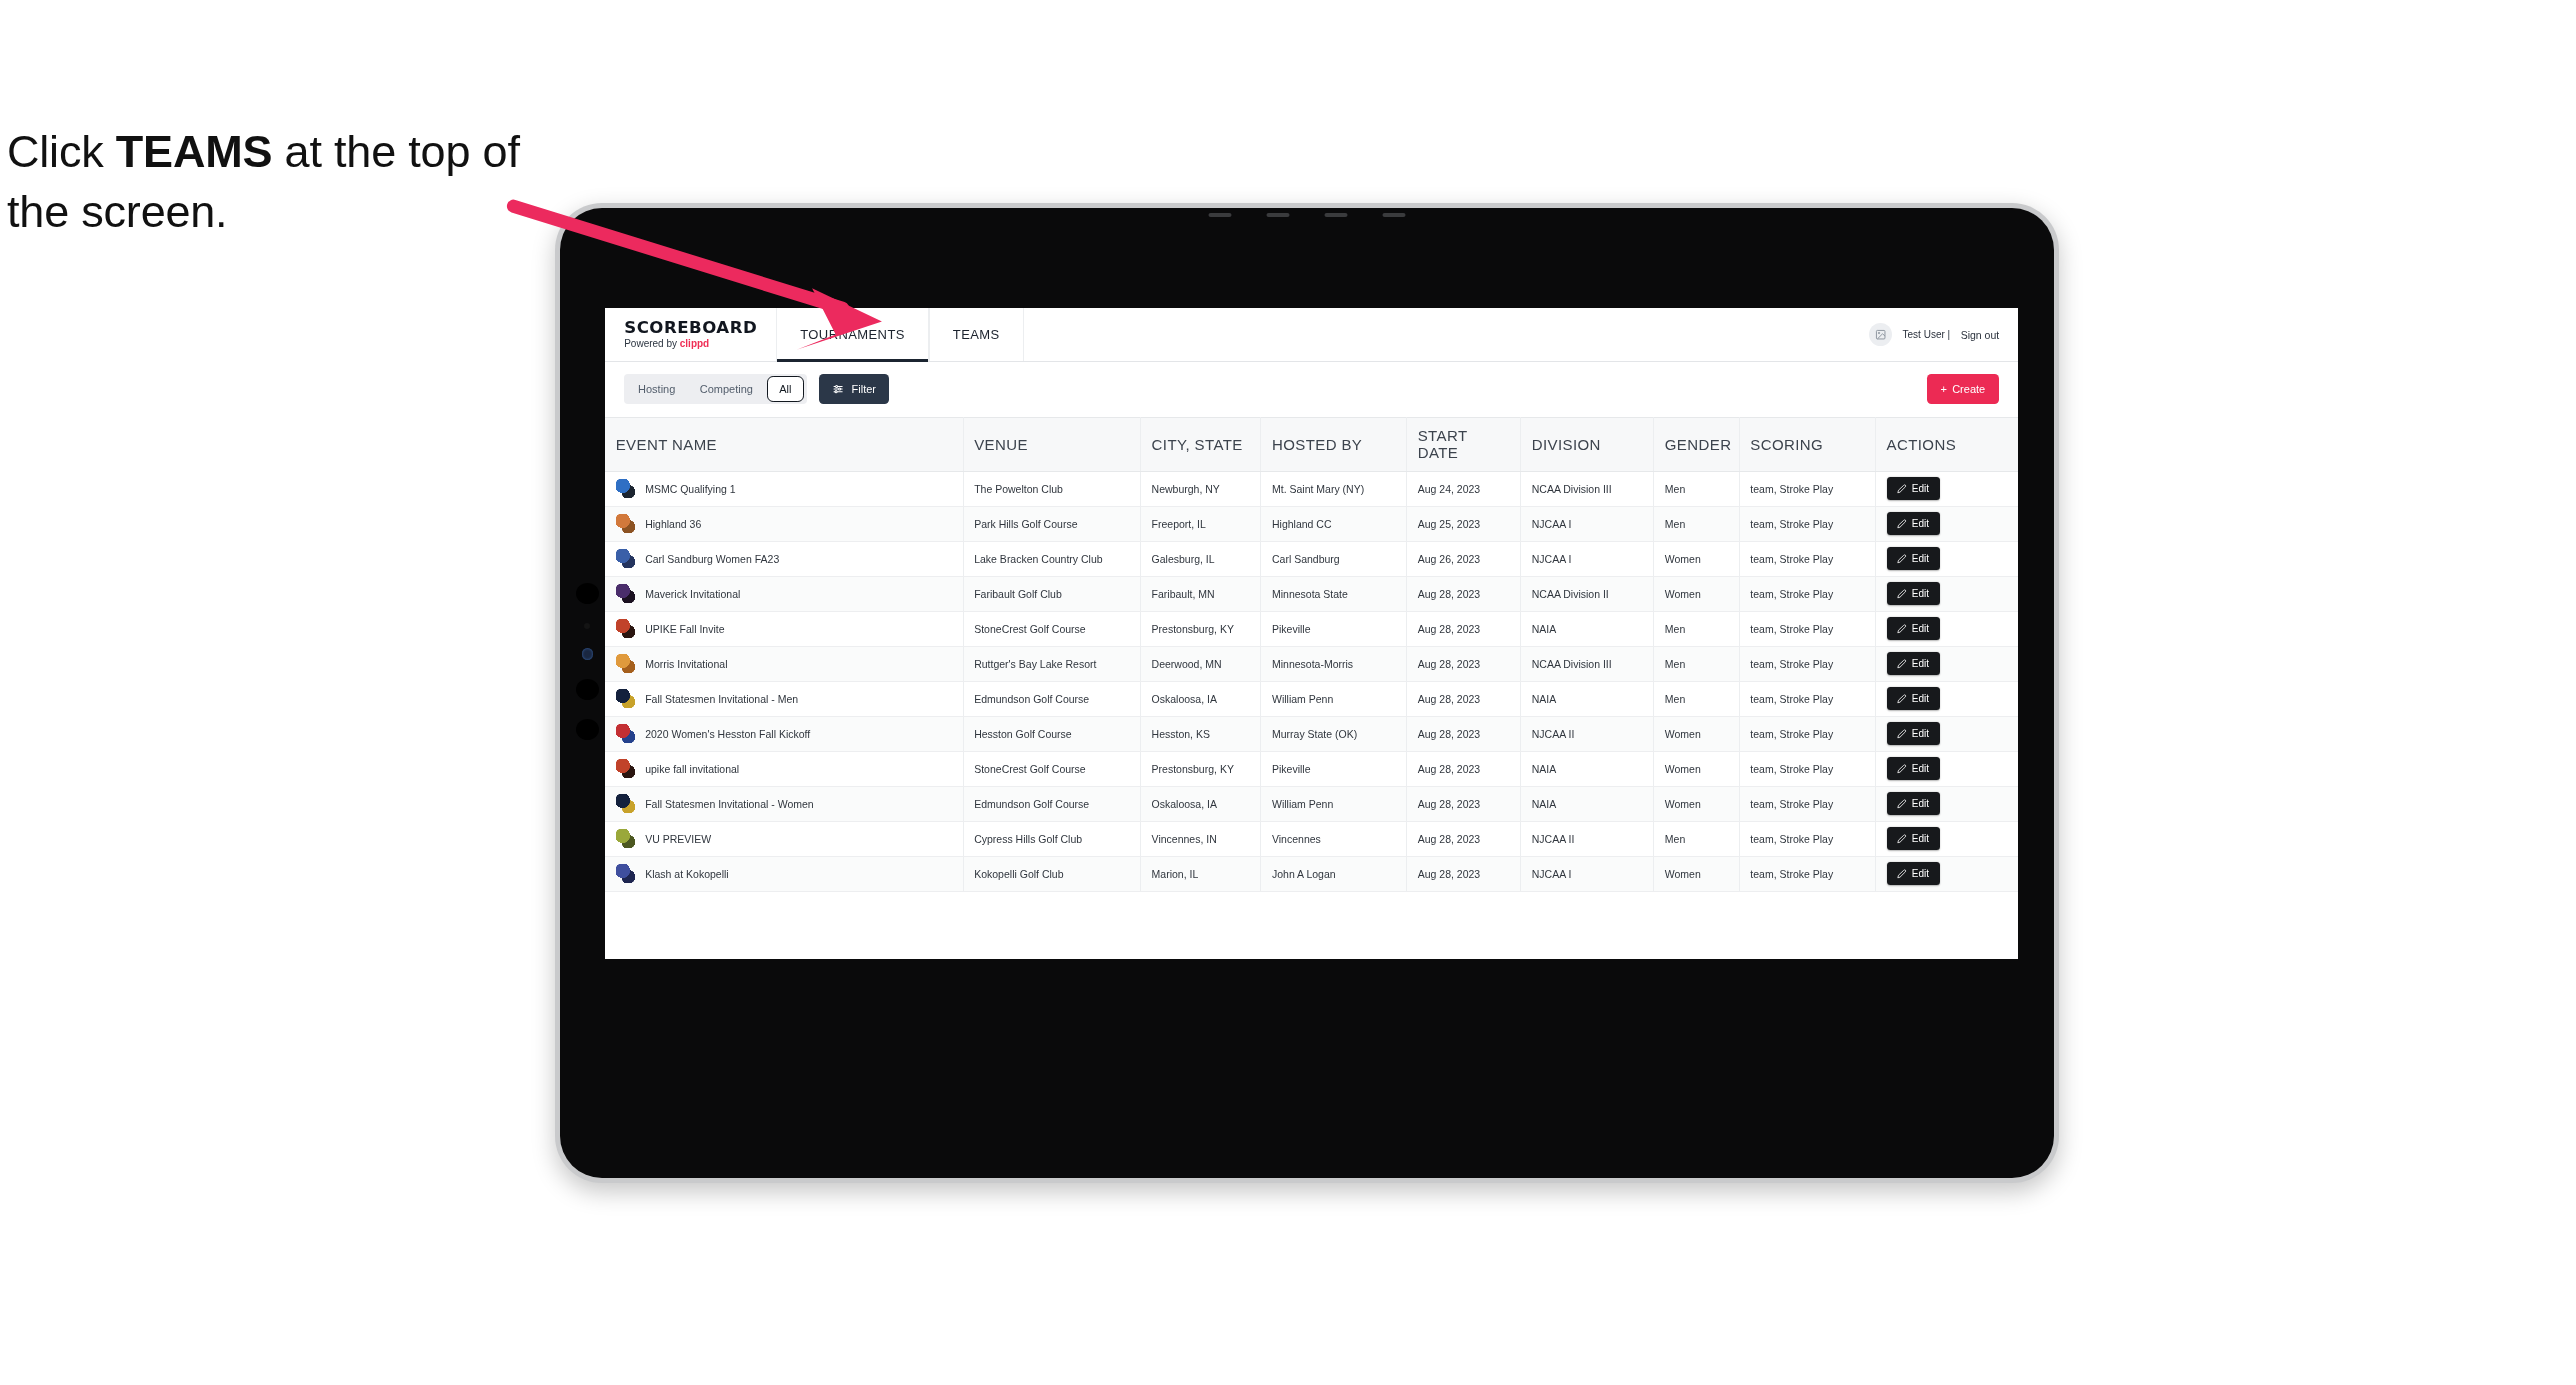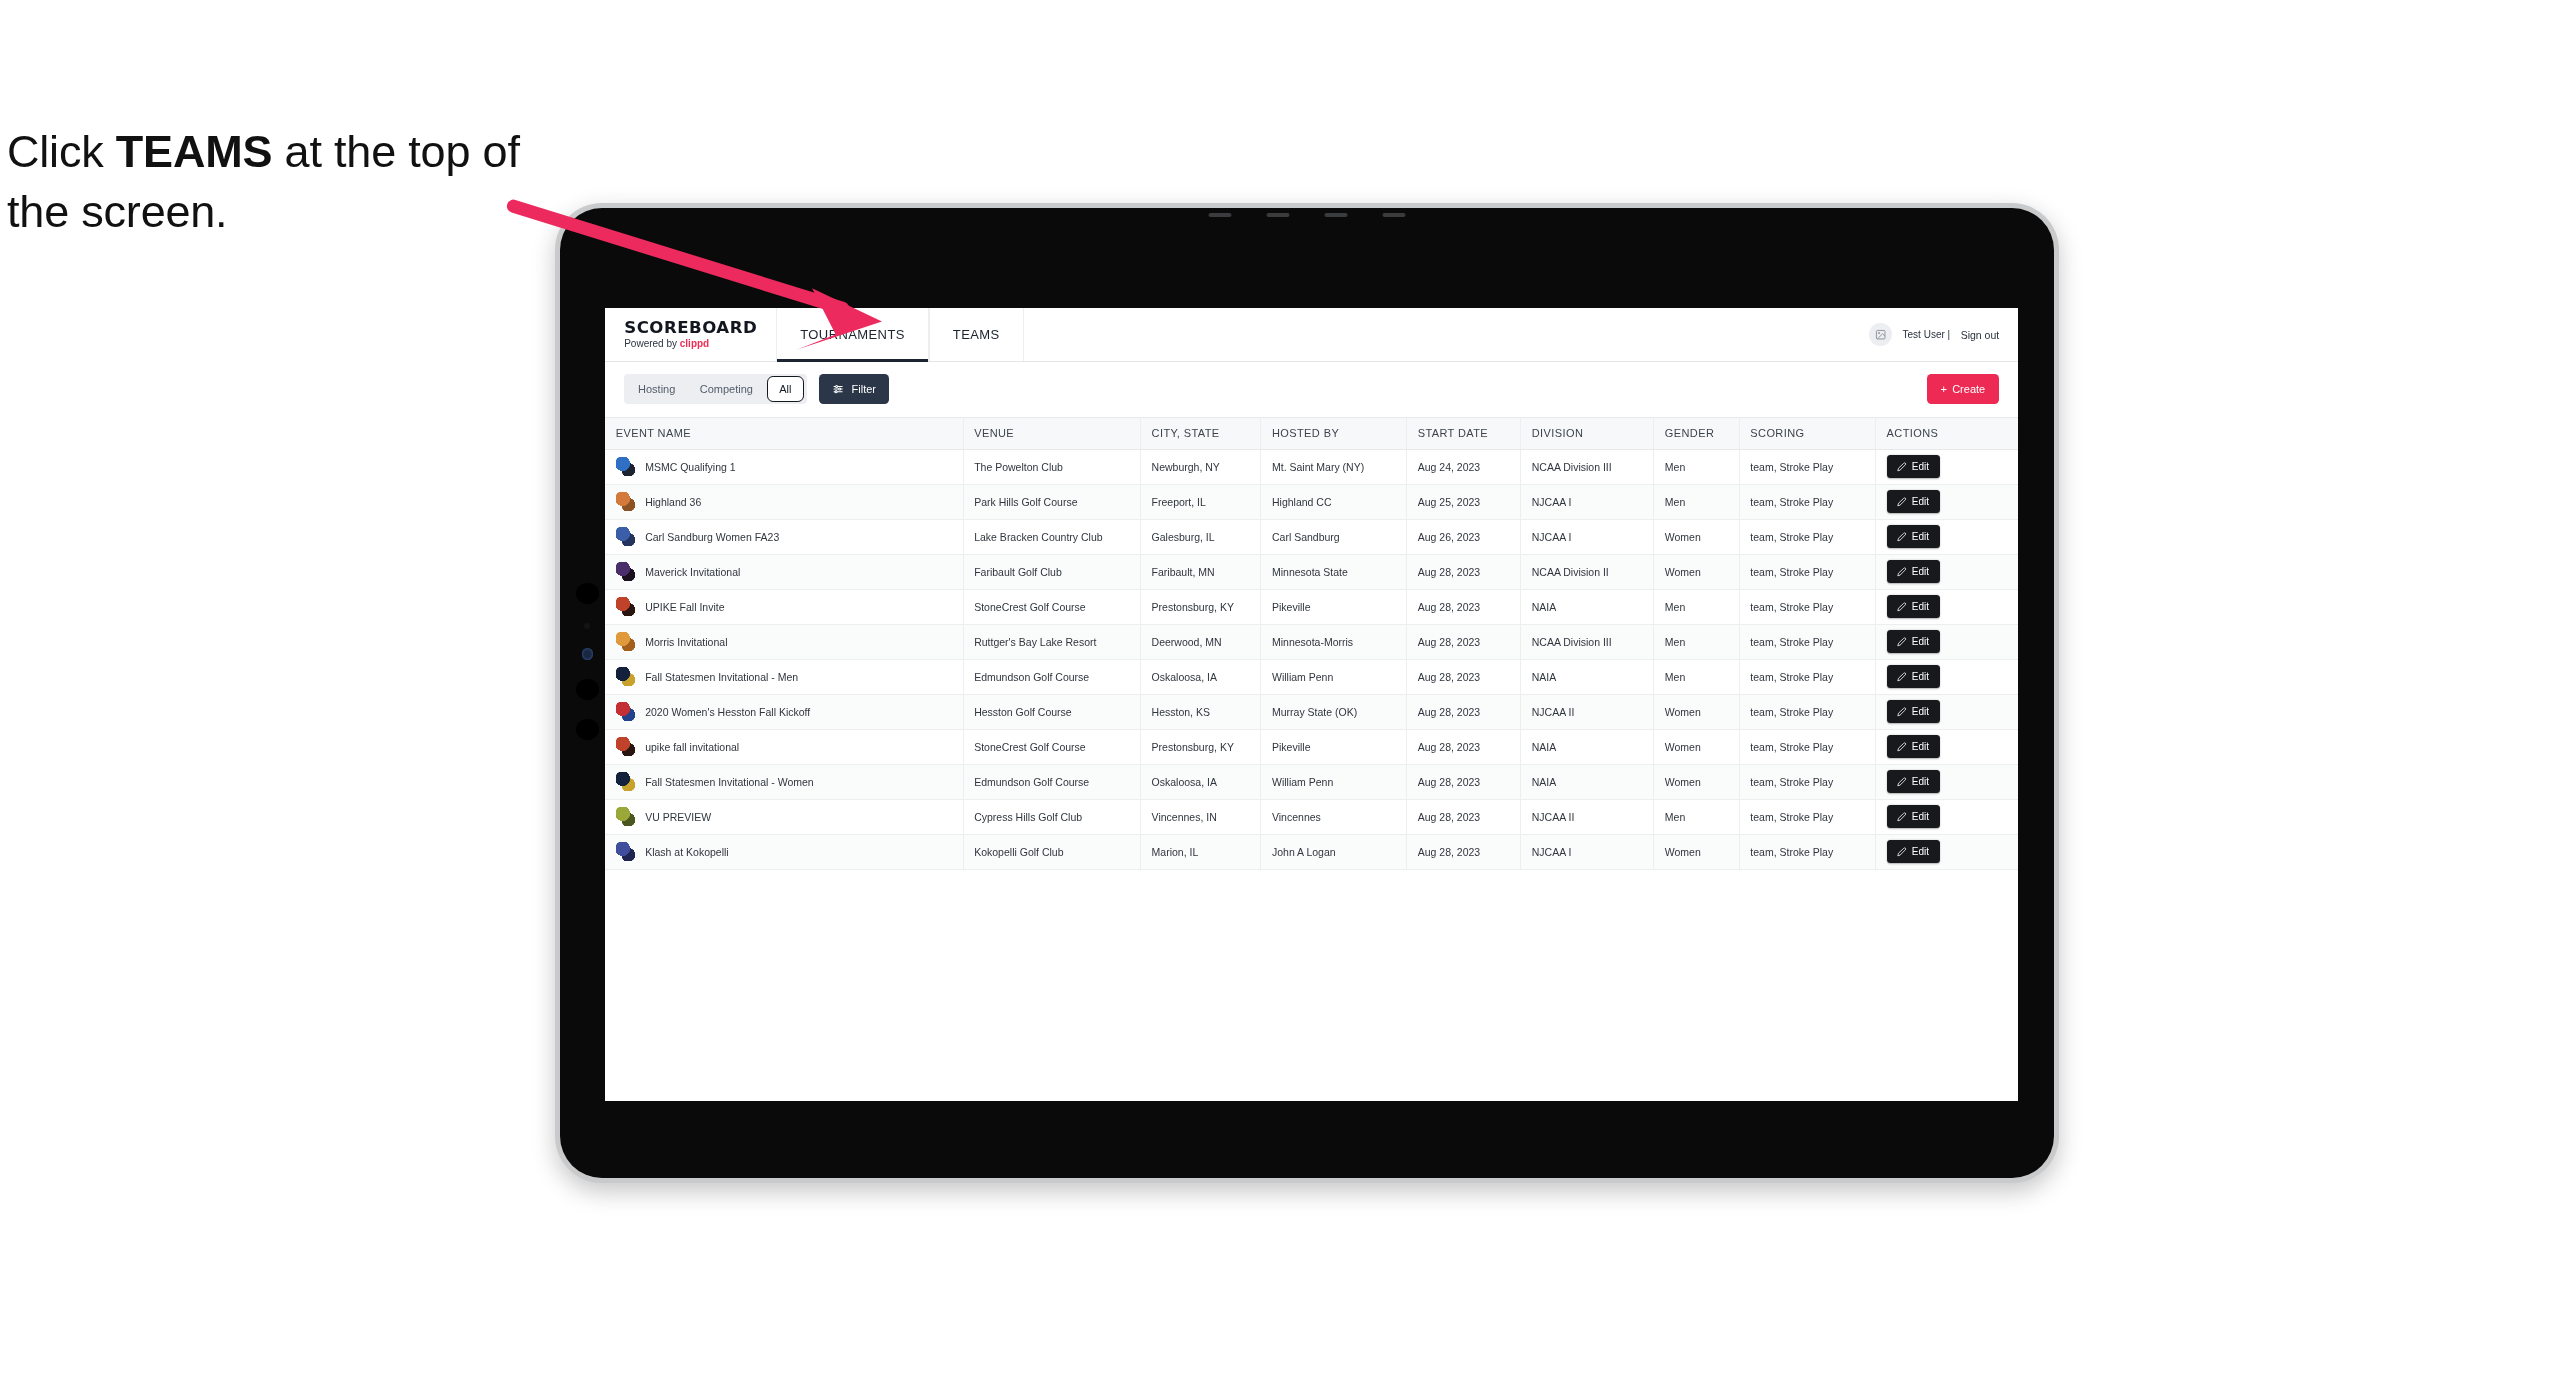--- a/index.html
+++ b/index.html
@@ -91,21 +91,21 @@
   .sensor-sm { width: 6.1px; height: 6.1px; background:#141414 !important; }
   .sensor-cam { width: 11.4px; height: 11.4px; background: #1a2740 !important;
                 box-shadow: inset 0 0 2.6px #3c6bb0; }
 
   
   .screen {
     position: absolute;
     left: 45px;
     top: 100px;
     width: 1413px;
-    height: 793px;
+    height: 651px;
     background: #ffffff;
     overflow: hidden;
   }
 
   
   .app-header {
     position: relative;
     height: 54px;
     background: #ffffff;
     border-bottom: 0.9px solid #e3e5e8;
@@ -251,21 +251,21 @@
   table.grid {
     width: 100%;
     border-collapse: collapse;
     table-layout: fixed;
   }
   table.grid thead th {
     background: #f7f8f9;
     border-top: 0.9px solid #e6e8ea;
     border-bottom: 0.9px solid #e6e8ea;
     border-right: 0.9px solid #eceef0;
-    font-size: 11px;
+    font-size: 15px;
     font-weight: normal;
     letter-spacing: 0.4px;
     color: #3c434d;
     text-align: left;
     padding: 9.6px 10.5px;
     height: 31px;
   }
   table.grid thead th:last-child { border-right: none; }
 
   table.grid tbody td {

